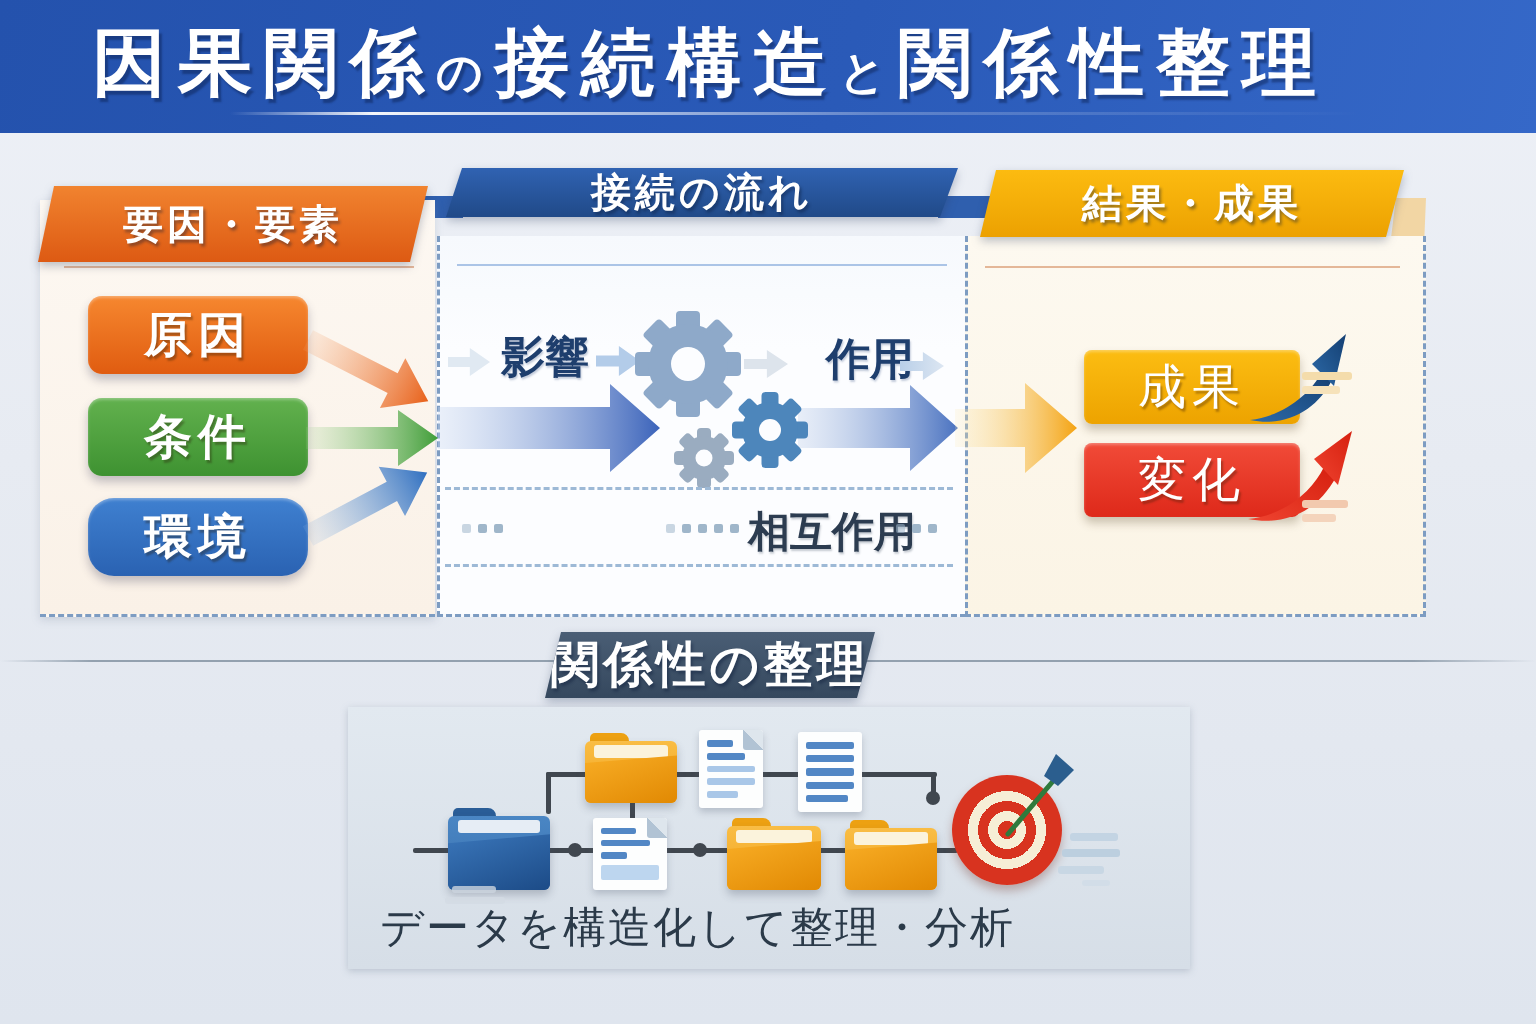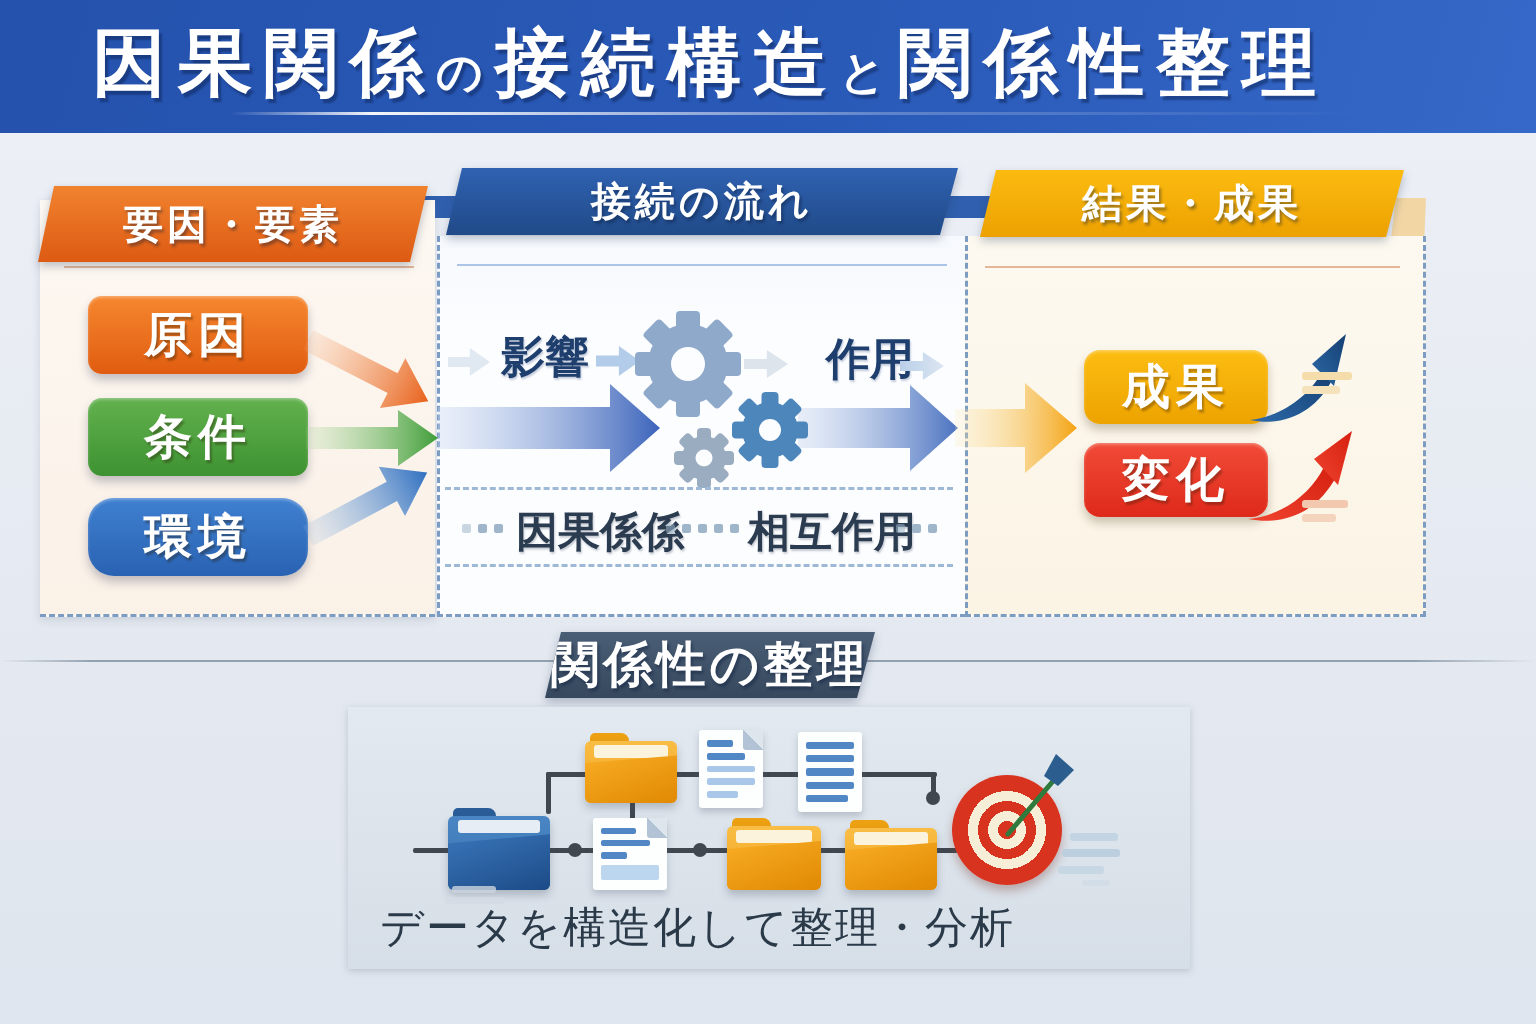--- a/index.html
+++ b/index.html
@@ -47,23 +47,23 @@
   .rule.cool{border-top:2px solid rgba(120,160,215,.6);}
   
   .fbox{position:absolute;width:220px;height:78px;border-radius:14px;
     display:flex;align-items:center;justify-content:center;color:#fff;
     font-size:48px;font-weight:bold;letter-spacing:6px;
     text-shadow:2px 3px 2px rgba(40,30,10,.35);
     box-shadow:0 6px 10px rgba(50,50,80,.28),inset 0 2px 3px rgba(255,255,255,.3);}
   .fbox.orange{background:linear-gradient(180deg,#f6872f,#e05c10);}
   .fbox.green{background:linear-gradient(180deg,#62b14e,#3e9231);}
   .fbox.blue{background:linear-gradient(180deg,#3f80d0,#2a62b2);}
-  .rbox{position:absolute;width:184px;height:74px;border-radius:16px;
+  .rbox{position:absolute;width:216px;height:74px;border-radius:8px;
     display:flex;align-items:center;justify-content:center;color:#fff;
-    font-size:48px;font-weight:bold;letter-spacing:6px;
+    font-size:48px;font-weight:normal;letter-spacing:6px;
     text-shadow:2px 3px 2px rgba(60,30,10,.35);
     box-shadow:0 6px 10px rgba(80,60,30,.28),inset 0 2px 3px rgba(255,255,255,.3);}
   .rbox.yellow{background:linear-gradient(180deg,#fcbd12,#eda300);}
   .rbox.red{background:linear-gradient(180deg,#f14b38,#de291a);}
   
   .flow-label{position:absolute;font-weight:bold;text-align:center;white-space:nowrap;}
   .flow-label.top{font-size:44px;color:#1e3e6d;text-shadow:1px 2px 2px rgba(30,60,110,.25);}
   .flow-label.bottom{font-size:42px;color:#2c3c50;text-shadow:1px 2px 2px rgba(40,55,75,.25);}
   .mini-arrow{position:absolute;
     clip-path:polygon(0 32%,52% 32%,52% 0,100% 50%,52% 100%,52% 68%,0 68%);}
@@ -138,21 +138,21 @@
   <div class="panel flow"></div>
   <div class="panel results"></div>
 
   <div class="rule warm" style="left:64px;top:266px;width:350px;"></div>
   <div class="rule cool" style="left:457px;top:264px;width:490px;"></div>
   <div class="rule warm" style="left:985px;top:266px;width:415px;"></div>
 
   <div class="banner-wrap" style="left:38px;top:186px;width:390px;height:76px;">
     <div class="banner orange">要因・要素</div>
   </div>
-  <div class="banner-wrap" style="left:446px;top:168px;width:512px;height:67px;">
+  <div class="banner-wrap" style="left:446px;top:168px;width:512px;height:49px;">
     <div class="banner blue">接続の流れ</div>
   </div>
   <div class="banner-wrap" style="left:980px;top:170px;width:424px;height:67px;">
     <div class="banner yellow">結果・成果</div>
   </div>
 
   <div class="fbox orange" style="left:88px;top:296px;">原因</div>
   <div class="fbox green" style="left:88px;top:398px;">条件</div>
   <div class="fbox blue" style="left:88px;top:498px;border-radius:26px;">環境</div>
 
@@ -239,21 +239,20 @@
     <b class="body"></b>
       <u class="hole"></u>
   </div>
 
   <div class="dash-line" style="left:445px;top:487px;width:508px;"></div>
   <div class="dots" style="left:462px;top:524px;">
       <i></i>
       <i></i>
       <i></i>
     </div>
-  <div class="flow-label bottom" style="left:510px;top:504px;width:180px;">因果係係</div>
   <div class="dots" style="left:666px;top:524px;">
       <i></i>
       <i></i>
       <i></i>
       <i></i>
       <i></i>
     </div>
   <div class="flow-label bottom" style="left:742px;top:504px;width:180px;">相互作用</div>
   <div class="dots" style="left:896px;top:524px;">
       <i></i>

